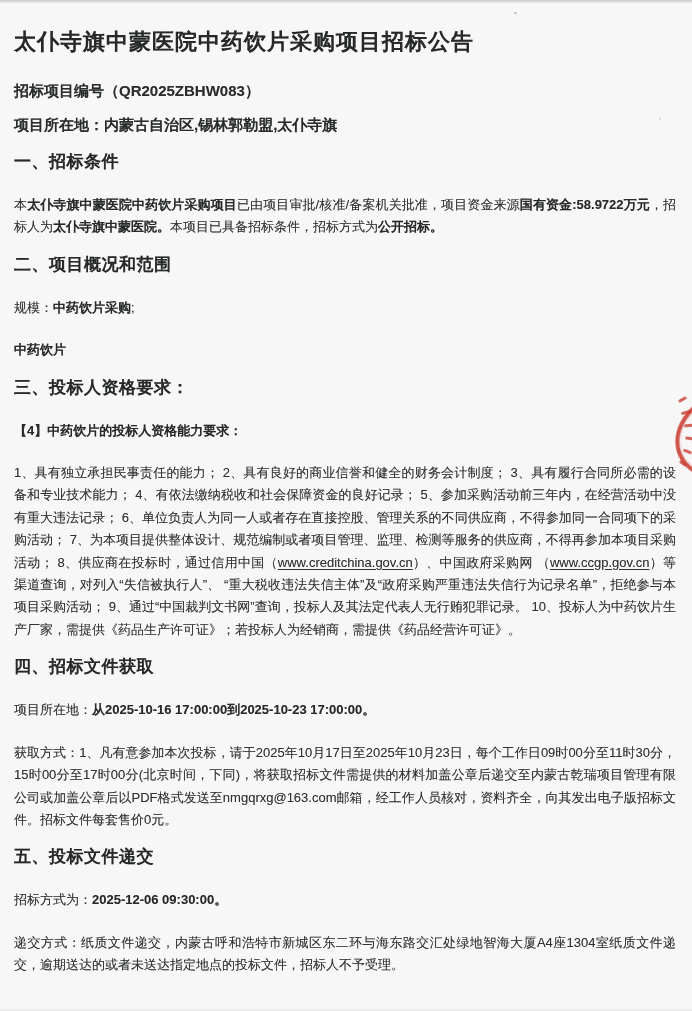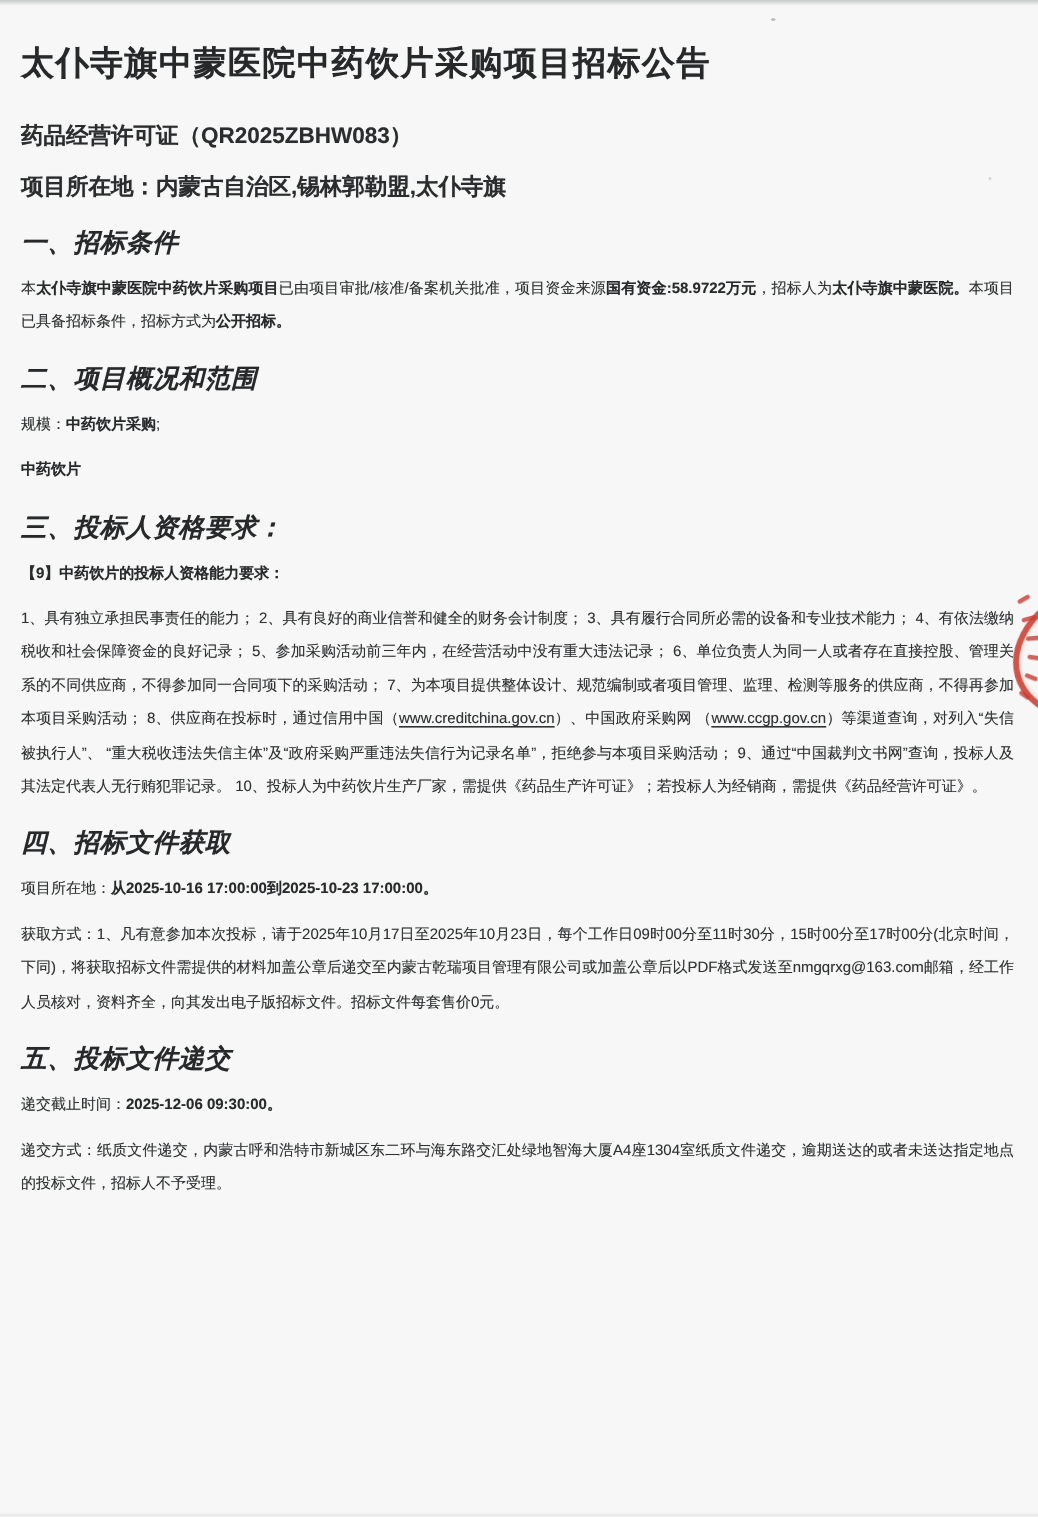--- a/index.html
+++ b/index.html
@@ -28,24 +28,24 @@
   h1 {
     font-size:22px; line-height:30px; font-weight:700; color:#26282a;
     letter-spacing:1px; margin:27px 0 23px 0;
   }
   .meta {
     font-size:15px; line-height:22px; font-weight:700; color:#2a2c2e;
     margin-top:12px;
   }
   h2 {
     font-size:17px; line-height:24px; font-weight:700; color:#26282a;
-    margin-top:14px; letter-spacing:0.5px;font-style:italic;
+    margin-top:14px; letter-spacing:0.5px;
   }
   .para {
-    font-size:10px; line-height:22.4px; margin-top:8px;
+    font-size:13px; line-height:22.4px; margin-top:20px;
     text-align:justify; text-justify:inter-ideograph;
   }
   .b { font-weight:700; color:#27292b; }
   .u { text-decoration:underline; text-underline-offset:2px; }
 
   
   .seal-ring {
     position:absolute; top:383px; left:674px; width:140px; height:98px;
     border:4px solid rgba(201,55,44,0.85); border-radius:50%;
     transform:rotate(-16deg);
@@ -69,49 +69,49 @@
   .sp2 { top:118px; left:659px; width:2px; height:2px; opacity:0.3; }
   .sp3 { top:256px; left:96px;  width:2px; height:2px; opacity:0.25; }
 </style>
 </head>
 <body>
 
 <div class="page">
 
   <h1>太仆寺旗中蒙医院中药饮片采购项目招标公告</h1>
 
-  <p class="meta">药品经营许可证（QR2025ZBHW083）</p>
+  <p class="meta">招标项目编号（QR2025ZBHW083）</p>
   <p class="meta">项目所在地：内蒙古自治区,锡林郭勒盟,太仆寺旗</p>
 
   <h2>一、招标条件</h2>
   <p class="para">
     <span>本</span><span class="b">太仆寺旗中蒙医院中药饮片采购项目</span><span>已由项目审批/核准/备案机关批准，项目资金来源</span><span class="b">国有资金:58.9722万元</span><span>，招标人为</span><span class="b">太仆寺旗中蒙医院。</span><span>本项目已具备招标条件，招标方式为</span><span class="b">公开招标。</span>
   </p>
 
   <h2>二、项目概况和范围</h2>
   <p class="para">
     <span>规模：</span><span class="b">中药饮片采购</span><span>;</span>
   </p>
   <p class="para b">中药饮片</p>
 
   <h2>三、投标人资格要求：</h2>
-  <p class="para b">【9】中药饮片的投标人资格能力要求：</p>
+  <p class="para b">【4】中药饮片的投标人资格能力要求：</p>
   <p class="para">
     <span>1、具有独立承担民事责任的能力； 2、具有良好的商业信誉和健全的财务会计制度； 3、具有履行合同所必需的设备和专业技术能力； 4、有依法缴纳税收和社会保障资金的良好记录； 5、参加采购活动前三年内，在经营活动中没有重大违法记录； 6、单位负责人为同一人或者存在直接控股、管理关系的不同供应商，不得参加同一合同项下的采购活动； 7、为本项目提供整体设计、规范编制或者项目管理、监理、检测等服务的供应商，不得再参加本项目采购活动； 8、供应商在投标时，通过信用中国（</span><span class="u">www.creditchina.gov.cn</span><span>）、中国政府采购网 （</span><span class="u">www.ccgp.gov.cn</span><span>）等渠道查询，对列入“失信被执行人”、 “重大税收违法失信主体”及“政府采购严重违法失信行为记录名单”，拒绝参与本项目采购活动； 9、通过“中国裁判文书网”查询，投标人及其法定代表人无行贿犯罪记录。 10、投标人为中药饮片生产厂家，需提供《药品生产许可证》；若投标人为经销商，需提供《药品经营许可证》。</span>
   </p>
 
   <h2>四、招标文件获取</h2>
   <p class="para">
     <span>项目所在地：</span><span class="b">从2025-10-16 17:00:00到2025-10-23 17:00:00。</span>
   </p>
   <p class="para">获取方式：1、凡有意参加本次投标，请于2025年10月17日至2025年10月23日，每个工作日09时00分至11时30分，15时00分至17时00分(北京时间，下同)，将获取招标文件需提供的材料加盖公章后递交至内蒙古乾瑞项目管理有限公司或加盖公章后以PDF格式发送至nmgqrxg@163.com邮箱，经工作人员核对，资料齐全，向其发出电子版招标文件。招标文件每套售价0元。</p>
 
   <h2>五、投标文件递交</h2>
   <p class="para">
-    <span>递交截止时间：</span><span class="b">2025-12-06 09:30:00。</span>
+    <span>招标方式为：</span><span class="b">2025-12-06 09:30:00。</span>
   </p>
   <p class="para">递交方式：纸质文件递交，内蒙古呼和浩特市新城区东二环与海东路交汇处绿地智海大厦A4座1304室纸质文件递交，逾期送达的或者未送达指定地点的投标文件，招标人不予受理。</p>
 
   <div class="seal-ring"></div>
   <span class="seal-mark sm1"></span>
   <span class="seal-mark sm2"></span>
   <span class="seal-mark sm3"></span>
   <span class="seal-mark sm4"></span>
   <span class="seal-mark sm5"></span>
   <span class="seal-mark sm6"></span>

